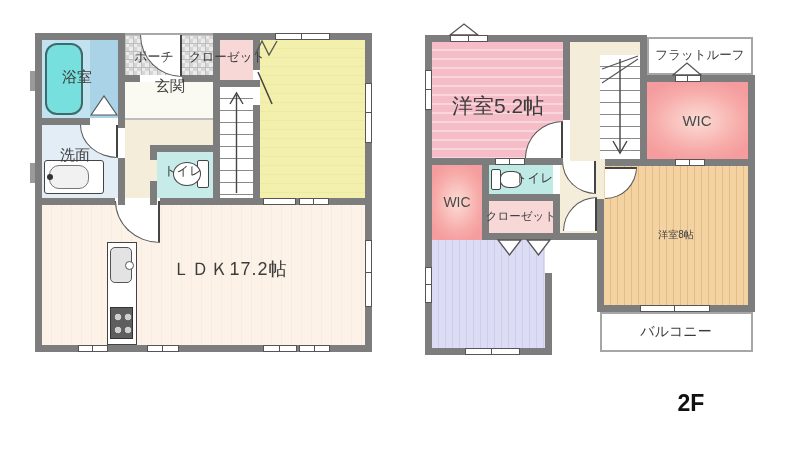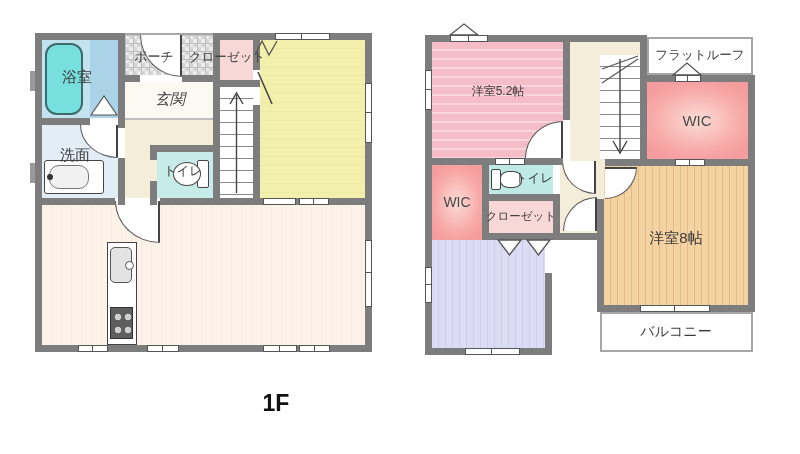--- a/index.html
+++ b/index.html
@@ -136,23 +136,24 @@
     <div class="fix" style="left:72px;top:209px;width:30px;height:103px;background:#fff;border:1.4px solid #444;">
       <div style="position:absolute;left:2px;top:4px;width:22px;height:36px;background:#e3e3e3;border:1px solid #555;border-radius:5px;"></div>
       <div style="position:absolute;left:17px;top:18px;width:9px;height:9px;background:#fff;border:1px solid #555;border-radius:50%;"></div>
       <div style="position:absolute;left:2px;top:64px;width:23px;height:32px;background:#5e5e5e;border:1px solid #333;
         background-image:radial-gradient(circle at 7px 9px, #cfcfcf 3px, transparent 3.6px),radial-gradient(circle at 17px 9px, #cfcfcf 3px, transparent 3.6px),radial-gradient(circle at 7px 22px, #cfcfcf 3px, transparent 3.6px),radial-gradient(circle at 17px 22px, #cfcfcf 3px, transparent 3.6px);"></div>
     </div>
 
     <div class="lbl" style="left:12px;top:35px;width:60px;font-size:15px;">浴室</div>
     <div class="lbl" style="left:88px;top:17px;width:62px;font-size:13px;">ポーチ</div>
     <div class="lbl" style="left:150px;top:17px;width:84px;font-size:12.5px;">クローゼット</div>
-    <div class="lbl" style="left:100px;top:57px;width:70px;font-size:15px;font-style:italic;">玄関</div>
+    <div class="lbl" style="left:100px;top:44px;width:70px;font-size:15px;">玄関</div>
     <div class="lbl" style="left:10px;top:113px;width:60px;font-size:15px;">洗面</div>
     <div class="lbl" style="left:122px;top:131px;width:52px;font-size:12.5px;">トイレ</div>
+    <div class="lbl" style="left:110px;top:226px;width:170px;font-size:18px;letter-spacing:1px;">ＬＤＫ17.2帖</div>
   </div>
 
   <div class="plan" style="left:425px;top:33px;width:330px;height:322px;">
 
     <div class="thinbox" style="left:222px;top:4px;width:106px;height:38px;"></div>
     <div class="thinbox" style="left:175px;top:279px;width:153px;height:40px;"></div>
 
     <div class="room b52" style="left:7px;top:9px;width:131px;height:116px;"></div>
     <div class="room hall" style="left:145px;top:9px;width:77px;height:123px;"></div>
     <div class="room hall" style="left:135px;top:132px;width:44px;height:75px;"></div>
@@ -221,25 +222,25 @@
       <svg width="25" height="17" viewBox="0 0 25 17">
           <polygon points="1,1 24,1 12.5,16" fill="#fff" stroke="#555" stroke-width="1.3"></polygon>
         </svg>
     </div>
 
     <div class="fix" style="left:66px;top:133px;width:40px;height:28px;">
       <div class="tank" style="left:0px;top:3px;width:10px;height:21px;"></div>
       <div class="bowl" style="left:9px;top:5px;width:22px;height:17px;border-radius:40%;"></div>
     </div>
 
-    <div class="lbl" style="left:23px;top:52px;width:100px;font-size:12px;">洋室5.2帖</div>
+    <div class="lbl" style="left:23px;top:61px;width:100px;font-size:21px;">洋室5.2帖</div>
     <div class="lbl" style="left:225px;top:15px;width:100px;font-size:12.5px;">フラットルーフ</div>
     <div class="lbl" style="left:242px;top:79px;width:60px;font-size:15px;color:#4a4a4a;">WIC</div>
     <div class="lbl" style="left:86px;top:138px;width:46px;font-size:12.5px;">トイレ</div>
     <div class="lbl" style="left:2px;top:161px;width:60px;font-size:14px;color:#4a4a4a;">WIC</div>
     <div class="lbl" style="left:58px;top:177px;width:76px;font-size:11.5px;">クローゼット</div>
-    <div class="lbl" style="left:206px;top:196px;width:90px;font-size:15px;">洋室8帖</div>
+    <div class="lbl" style="left:206px;top:196px;width:90px;font-size:10px;">洋室8帖</div>
     <div class="lbl" style="left:206px;top:290px;width:90px;font-size:14px;">バルコニー</div>
   </div>
 
-  <div class="floor-label" style="left:246px;top:390px;">1F</div>
+  <div class="floor-label" style="left:661px;top:390px;">2F</div>
 
 </div>
 
 </body></html>

